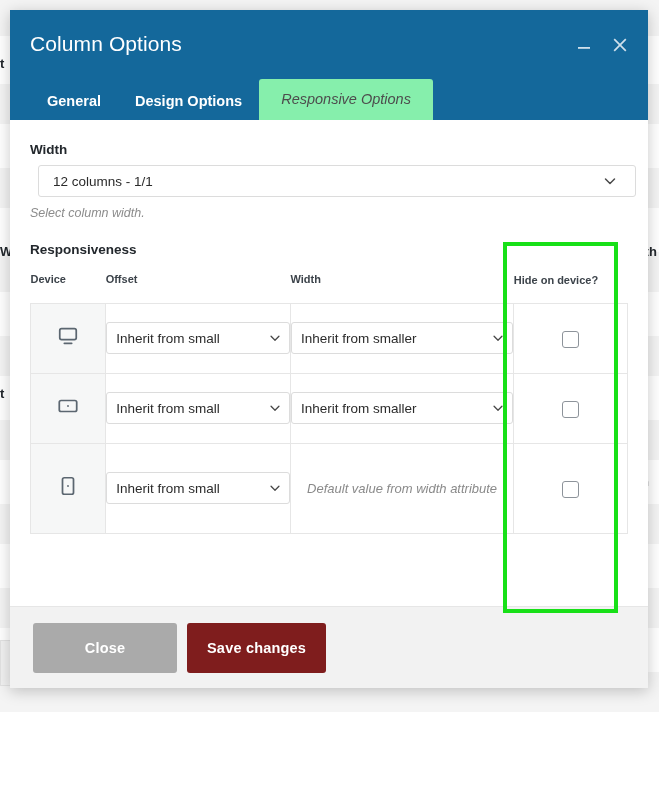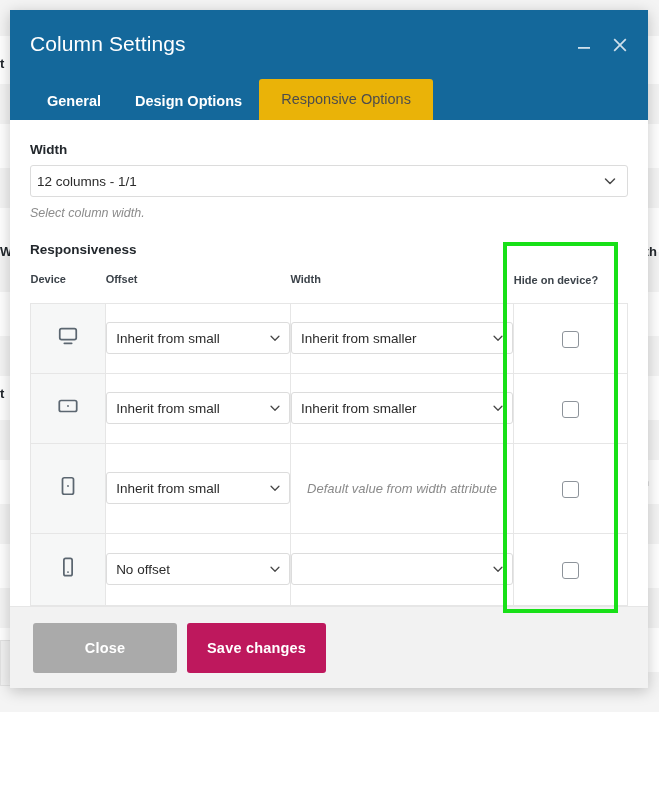--- a/index.html
+++ b/index.html
@@ -89,24 +89,25 @@
     padding: 10px 17px 11px 17px;
     font-size: 14.5px;
     color: #ffffff;
     font-weight: 700;
     cursor: pointer;
     white-space: nowrap;
     border-radius: 3px 3px 0 0;
     margin-top: 32px;
   }
   .tab.active {
-    background: #eab308;
+    background: #86efac;
     color: #4d4d4d;
     font-weight: 400;
     padding: 12px 22px 13px 22px;
+    font-style: italic;
   }
 
   
   .modal-body {
     flex: 1 1 auto;
     padding: 22px 20px 0 20px;
     background: #fff;
     position: relative;
     overflow: hidden;
   }
@@ -118,26 +119,27 @@
   }
   .sel-wrap { position: relative; }
   .sel {
     width: 100%;
     height: 32px;
     border: 1px solid #dcdcdc;
     border-radius: 3px;
     background: #fff;
     font-size: 13.5px;
     color: #2b2b2b;
-    padding: 0 30px 0 6px;
+    padding: 0 30px 0 14px;
     display: flex;
     align-items: center;
     cursor: pointer;
     white-space: nowrap;
     overflow: hidden;
+    margin-left: 8px;
   }
   .chev {
     position: absolute;
     right: 10px; top: 50%;
     transform: translateY(-50%);
     pointer-events: none;
     color: #4a4a4a;
   }
   .chev svg { display: block; }
   .hint {
@@ -254,21 +256,21 @@
     font-size: 14.5px;
     font-weight: 700;
     color: #ffffff;
     cursor: pointer;
     font-family: "Liberation Sans", sans-serif;
     height: 50px;
     padding: 0 20px;
     letter-spacing: .2px;
   }
   .btn-close { background: #aaaaaa; min-width: 144px; }
-  .btn-save  { background: #be185d; min-width: 139px; }
+  .btn-save  { background: #7f1d1d; min-width: 139px; }
 </style>
 </head>
 <body>
 
 <div id="page-bg">
   <div class="bg-stripe" style="top:0;height:36px;"></div>
   <div class="bg-stripe" style="top:84px;height:40px;"></div>
   <div class="bg-stripe" style="top:168px;height:40px;"></div>
   <div class="bg-stripe" style="top:252px;height:40px;"></div>
   <div class="bg-stripe" style="top:336px;height:40px;"></div>
@@ -283,21 +285,21 @@
   <div class="bg-frag" style="left:0px;top:244px;width:14px;">W</div>
   <div class="bg-frag" style="left:0px;top:386px;width:14px;">t</div>
   <div class="bg-frag" style="left:14px;top:657px;width:16px;">lu</div>
   <div class="bg-frag right" style="left:641px;top:244px;width:18px;">ith</div>
   <div class="bg-frag right" style="left:641px;top:474px;width:18px;">n</div>
 </div>
 
 <div id="modal">
 
   <div class="modal-header">
-    <div class="modal-title">Column Settings</div>
+    <div class="modal-title">Column Options</div>
 
     <div class="win-ctrls">
       <div class="win-btn">
         <svg width="16" height="16" viewBox="0 0 16 16">
             <rect x="2" y="10" width="12" height="1.8" fill="currentColor"></rect>
           </svg>
       </div>
       <div class="win-btn">
         <svg width="18" height="18" viewBox="0 0 18 18">
             <path d="M3.2 3.2 L14.8 14.8 M14.8 3.2 L3.2 14.8" stroke="currentColor" stroke-width="1.7" fill="none"></path>
@@ -414,49 +416,20 @@
                 </span></div>
           </td>
           <td class="wid">
             <div class="wid-note">Default value from width attribute</div>
           </td>
           <td class="hid">
             <span class="cbx"></span>
           </td>
         </tr>
 
-        <tr>
-          <td class="dev" style="height:72px;">
-            <span class="dev-icon">
-              <svg width="22" height="22" viewBox="0 0 24 24" fill="none" stroke="currentColor" stroke-width="1.9" stroke-linecap="round" stroke-linejoin="round">
-                <rect x="7.5" y="2.5" width="9" height="19" rx="2"></rect>
-                  <circle cx="12" cy="17.5" r="1" fill="currentColor" stroke="none"></circle>
-              </svg>
-            </span>
-          </td>
-          <td class="off">
-            <div class="mini-sel">No offset<span class="chev">
-                  <svg width="14" height="14" viewBox="0 0 16 16">
-                    <path d="M3.5 6 L8 10.5 L12.5 6" stroke="currentColor" stroke-width="1.5" fill="none" stroke-linecap="round" stroke-linejoin="round"></path>
-                  </svg>
-                </span></div>
-          </td>
-          <td class="wid">
-            <div class="mini-sel">
-                <span class="chev">
-                  <svg width="14" height="14" viewBox="0 0 16 16">
-                    <path d="M3.5 6 L8 10.5 L12.5 6" stroke="currentColor" stroke-width="1.5" fill="none" stroke-linecap="round" stroke-linejoin="round"></path>
-                  </svg>
-                </span>
-              </div>
-          </td>
-          <td class="hid">
-            <span class="cbx"></span>
-          </td>
-        </tr>
 
       </tbody>
     </table>
 
   </div>
 
   <div class="modal-footer">
     <button class="btn btn-close">Close</button>
     <button class="btn btn-save">Save changes</button>
   </div>

